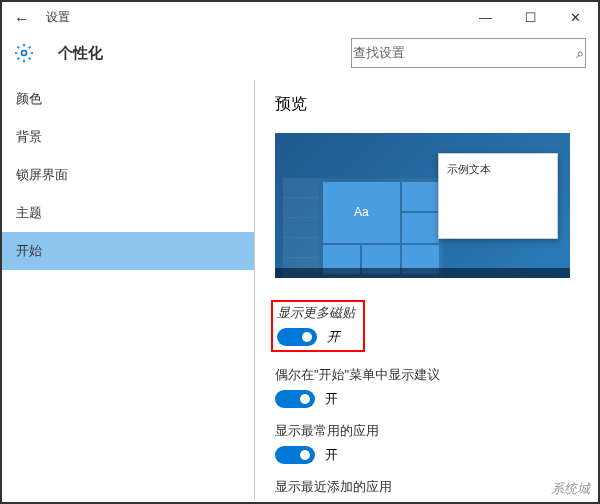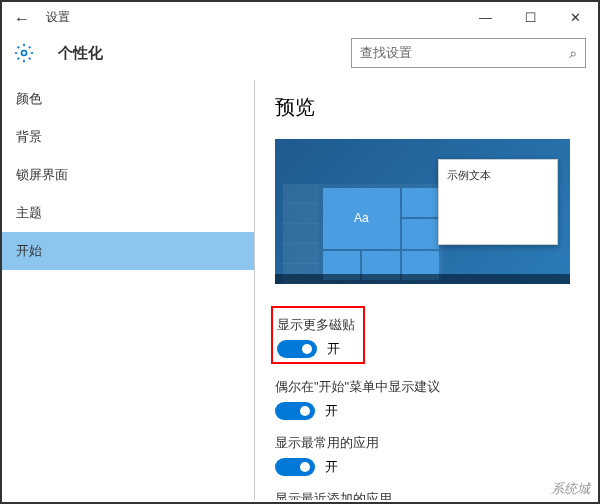--- a/index.html
+++ b/index.html
@@ -7,45 +7,45 @@
     
     .titlebar { height: 30px; display: flex; align-items: center; background: #fff; }
     .back-btn { width: 40px; text-align: center; font-size: 16px; color: #333; }
     .title-text { font-size: 12px; color: #333; padding-left: 4px; }
     .win-controls { margin-left: auto; display: flex; }
     .win-btn { width: 45px; height: 30px; display: flex; align-items: center; justify-content: center; font-size: 13px; color: #333; }
     
     .header-row { display: flex; align-items: center; padding: 6px 12px 12px 12px; gap: 12px; }
     .gear-icon { width: 20px; height: 20px; color: #0078d7; margin-right: 12px; }
     .header-title { font-size: 15px; font-weight: 600; color: #333; margin-right: auto; }
-    .search-box { width: 235px; height: 30px; border: 1px solid #999; display: flex; align-items: center; padding: 0 8px; }
+    .search-box { width: 235px; height: 30px; border: 1px solid #999; display: flex; align-items: center; padding: 0 1px; }
     .search-text { flex: 1; font-size: 13px; color: #666; }
     .search-ico { font-size: 14px; color: #666; }
     
     .body-area { display: flex; height: calc(100% - 80px); }
     .sidebar { width: 253px; border-right: 1px solid #ccc; position: relative; }
     .sidebar::after { content: ""; position: absolute; right: -1px; top: 0; bottom: 0; width: 1px; background: #ccc; }
     .nav-item { padding: 10px 14px; font-size: 13px; color: #333; cursor: pointer; }
     .nav-item.active { background: #8cc5ee; }
     
     .content { flex: 1; padding: 14px 20px; overflow: hidden; }
-    .preview-title { font-size: 20px; font-weight: 400; margin-bottom: 18px; }
+    .preview-title { font-size: 16px; font-weight: 400; margin-bottom: 18px; }
     
     .preview-box { width: 295px; height: 145px; background: linear-gradient(135deg, #1e5a8e, #2b7bb8); position: relative; margin-bottom: 22px; }
     .preview-menu { position: absolute; bottom: 0; left: 8px; width: 160px; height: 100px; display: flex; }
     .menu-left { width: 36px; background: rgba(255,255,255,0.08); display: flex; flex-direction: column; }
     .menu-left div { flex: 1; border-bottom: 1px solid rgba(255,255,255,0.05); }
     .menu-right { flex: 1; background: rgba(255,255,255,0.05); padding: 4px; display: grid; grid-template-columns: repeat(3, 1fr); grid-template-rows: repeat(3, 1fr); gap: 2px; }
     .tile { background: #4a9de0; }
     .tile.big { grid-column: span 2; grid-row: span 2; display: flex; align-items: center; justify-content: center; color: #fff; font-size: 12px; }
     .preview-window { position: absolute; top: 20px; right: 12px; width: 120px; height: 86px; background: #fff; border: 1px solid #ccc; padding: 8px; font-size: 11px; color: #333; box-shadow: 0 2px 6px rgba(0,0,0,0.3); }
     .taskbar { position: absolute; bottom: 0; left: 0; right: 0; height: 10px; background: rgba(0,20,40,0.6); }
     
     .setting-row { margin-bottom: 14px; }
-    .setting-row.hl { border: 2px solid red; display: inline-block; padding: 8px 8px 4px 4px; margin-left: -4px; }
+    .setting-row.hl { border: 2px solid red; display: inline-block; padding: 2px 8px 4px 4px; margin-left: -4px; font-style: italic; }
     .setting-label { font-size: 13px; color: #333; margin-bottom: 6px; }
     .toggle-wrap { display: flex; align-items: center; }
     .toggle { width: 40px; height: 18px; background: #0078d7; border-radius: 9px; position: relative; margin-right: 10px; }
     .toggle::after { content: ""; position: absolute; width: 10px; height: 10px; background: #fff; border-radius: 50%; top: 4px; right: 5px; }
     .toggle-text { font-size: 13px; }
     
     .watermark { position: absolute; bottom: 6px; right: 10px; font-size: 13px; color: #999; font-style: italic; z-index: 10; }
   </style>
 </head>
 <body>

